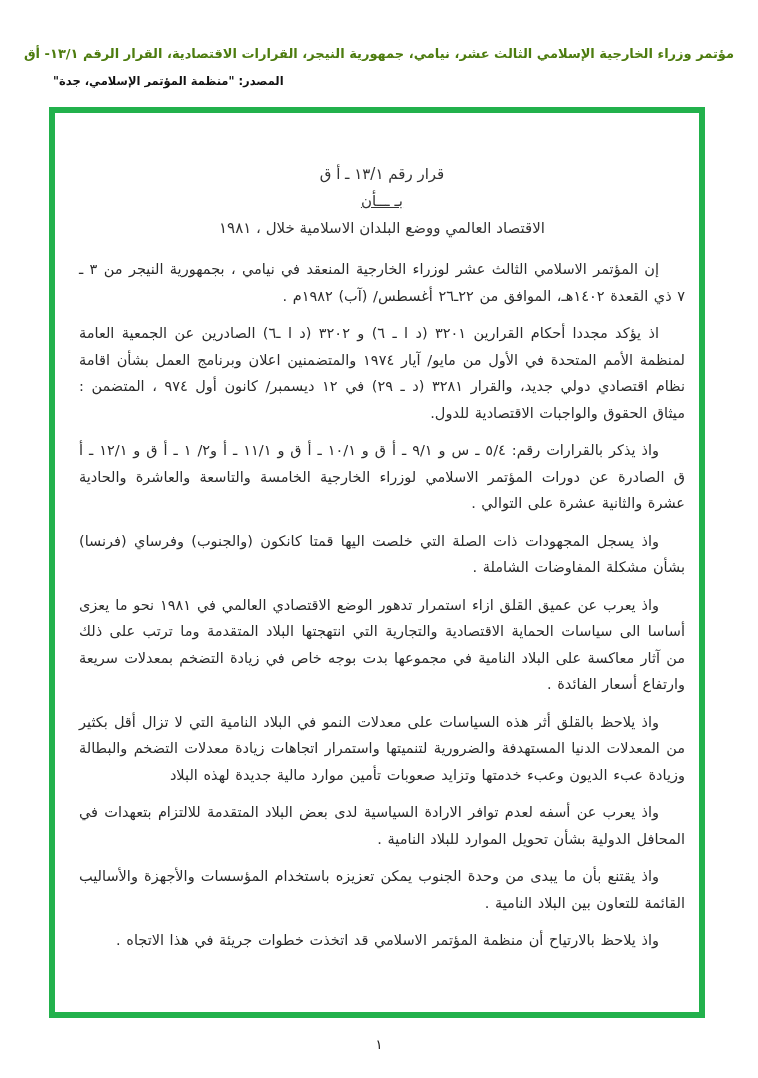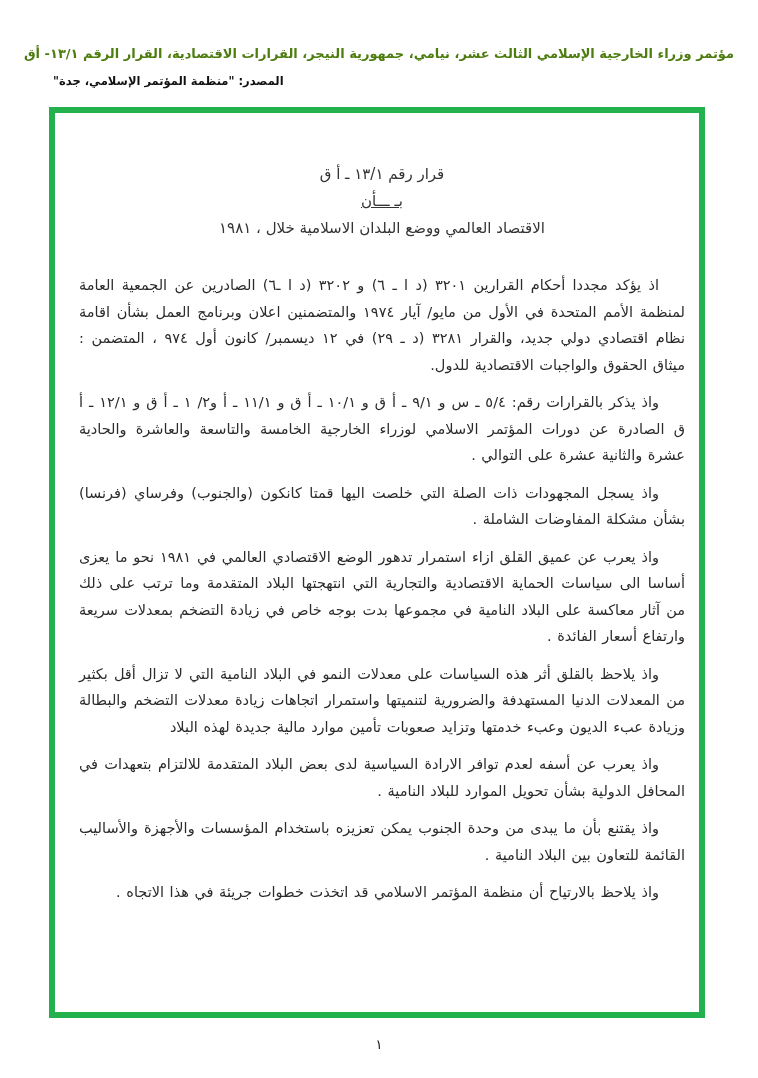--- a/index.html
+++ b/index.html
@@ -33,21 +33,21 @@
   
   .doc {
     position: absolute; left: 24px; top: 48px; right: 14px;
     direction: rtl;
     font-family: "DejaVu Sans", sans-serif;
     color: #262626;
   }
   .doc-title { text-align: center; font-size: 15px; line-height: 27px; color: #333; }
   .doc-title .t1 { letter-spacing: 1px; }
   .doc-title .t2 { letter-spacing: 2px; text-decoration: underline; }
-  .doc-title .t3 { margin-bottom: 30px; }
+  .doc-title .t3 { margin-bottom: 14px; }
 
   .para {
     direction: rtl;
     text-align: justify;
     text-align-last: right;
     font-size: 14.5px;
     line-height: 26.5px;
     color: #2b2b2b;
     text-indent: 26px;
     margin-bottom: 11px;
@@ -68,20 +68,21 @@
 
 <div class="scan-frame" style="border-color: rgb(34, 177, 76);">
   <div class="doc">
 
     <div class="doc-title">
       <div class="t1">قرار رقم ١٣/١ ـ أ ق</div>
       <div class="t2">بـ ـــأن</div>
       <div class="t3">الاقتصاد العالمي ووضع البلدان الاسلامية خلال ، ١٩٨١</div>
     </div>
 
+    <div class="para">إن المؤتمر الاسلامي الثالث عشر لوزراء الخارجية المنعقد في نيامي ، بجمهورية النيجر من ٣ ـ ٧ ذي القعدة ١٤٠٢هـ، الموافق من ٢٢ـ٢٦ أغسطس/ (آب) ١٩٨٢م .</div>
     <div class="para">اذ يؤكد مجددا أحكام القرارين ٣٢٠١ (د ا ـ ٦) و ٣٢٠٢ (د ا ـ٦) الصادرين عن الجمعية العامة لمنظمة الأمم المتحدة في الأول من مايو/ آيار ١٩٧٤ والمتضمنين اعلان وبرنامج العمل بشأن اقامة نظام اقتصادي دولي جديد، والقرار ٣٢٨١ (د ـ ٢٩) في ١٢ ديسمبر/ كانون أول ٩٧٤ ، المتضمن : ميثاق الحقوق والواجبات الاقتصادية للدول.</div>
     <div class="para">واذ يذكر بالقرارات رقم: ٥/٤ ـ س و ٩/١ ـ أ ق و ١٠/١ ـ أ ق و ١١/١ ـ أ و٢/ ١ ـ أ ق و ١٢/١ ـ أ ق الصادرة عن دورات المؤتمر الاسلامي لوزراء الخارجية الخامسة والتاسعة والعاشرة والحادية عشرة والثانية عشرة على التوالي .</div>
     <div class="para">واذ يسجل المجهودات ذات الصلة التي خلصت اليها قمتا كانكون (والجنوب) وفرساي (فرنسا) بشأن مشكلة المفاوضات الشاملة .</div>
     <div class="para">واذ يعرب عن عميق القلق ازاء استمرار تدهور الوضع الاقتصادي العالمي في ١٩٨١ نحو ما يعزى أساسا الى سياسات الحماية الاقتصادية والتجارية التي انتهجتها البلاد المتقدمة وما ترتب على ذلك من آثار معاكسة على البلاد النامية في مجموعها بدت بوجه خاص في زيادة التضخم بمعدلات سريعة وارتفاع أسعار الفائدة .</div>
     <div class="para">واذ يلاحظ بالقلق أثر هذه السياسات على معدلات النمو في البلاد النامية التي لا تزال أقل بكثير من المعدلات الدنيا المستهدفة والضرورية لتنميتها واستمرار اتجاهات زيادة معدلات التضخم والبطالة وزيادة عبء الديون وعبء خدمتها وتزايد صعوبات تأمين موارد مالية جديدة لهذه البلاد</div>
     <div class="para">واذ يعرب عن أسفه لعدم توافر الارادة السياسية لدى بعض البلاد المتقدمة للالتزام بتعهدات في المحافل الدولية بشأن تحويل الموارد للبلاد النامية .</div>
     <div class="para">واذ يقتنع بأن ما يبدى من وحدة الجنوب يمكن تعزيزه باستخدام المؤسسات والأجهزة والأساليب القائمة للتعاون بين البلاد النامية .</div>
     <div class="para">واذ يلاحظ بالارتياح أن منظمة المؤتمر الاسلامي قد اتخذت خطوات جريئة في هذا الاتجاه .</div>
 
   </div>

